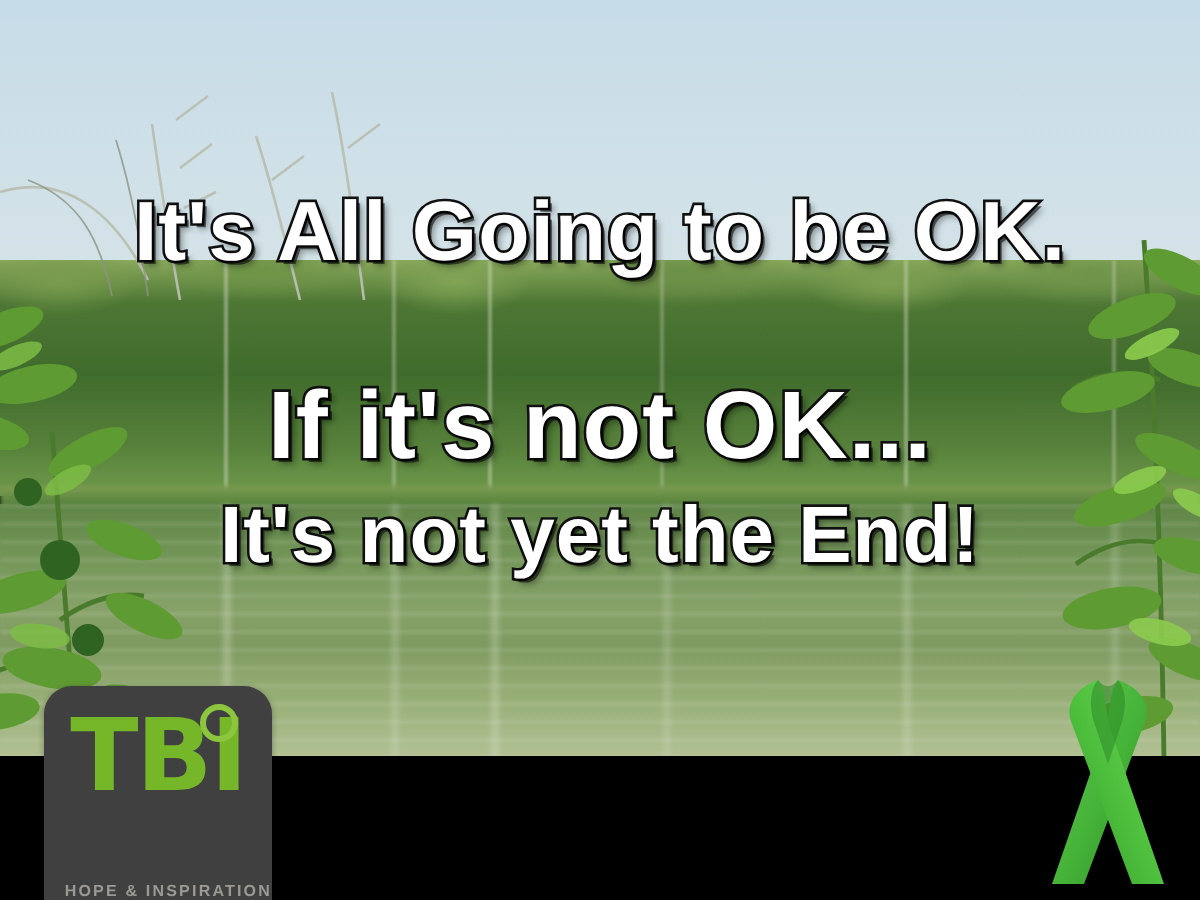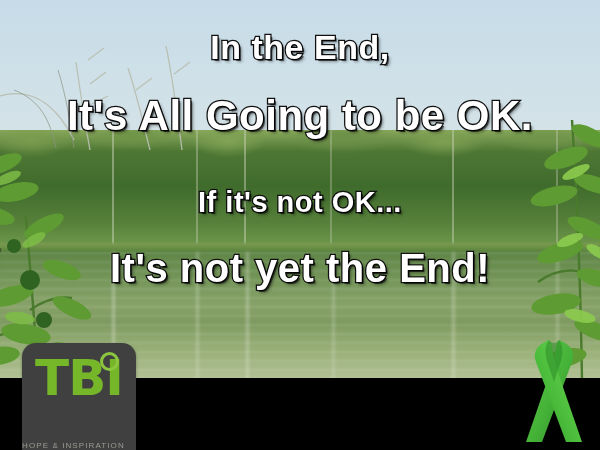--- a/index.html
+++ b/index.html
@@ -126,21 +126,21 @@
     white-space: nowrap;
     letter-spacing: .5px;
     -webkit-text-stroke: 2.6px #111111;
     paint-order: stroke fill;
     text-shadow:
       2px 2px 0 rgba(0,0,0,.55),
       3px 3px 3px rgba(0,0,0,.35);
   }
   .ln-1 { position: absolute; left: 0; right: 0; top: 28px;  font-size: 34px; }
   .ln-2 { position: absolute; left: 0; right: 0; top: 92px;  font-size: 42px; }
-  .ln-3 { position: absolute; left: 0; right: 0; top: 186px; font-size: 29px; }
+  .ln-3 { position: absolute; left: 0; right: 0; top: 186px; font-size: 48px; }
   .ln-4 { position: absolute; left: 0; right: 0; top: 246px; font-size: 40px; text-align: center; }
 
   
   .footer {
     position: absolute;
     left: 0; top: 378px; width: 600px; height: 72px;
     background: #000000;
   }
   .url {
     position: absolute;
@@ -177,25 +177,25 @@
     position: absolute;
     right: 17px; top: 9px;
     width: 13px; height: 13px;
     border: 3px solid #8cc63f;
     border-radius: 50%;
     background: transparent;
   }
   .logo-sub {
     position: absolute;
     left: 0; right: 0; bottom: 17px;
-    text-align: left;
+    text-align: right;
     color: #9a9a93;
     font-size: 8px;
     letter-spacing: 1.1px;
-    font-weight: normal;
+    font-weight: bold;
   }
 
   
   .ribbon {
     position: absolute;
     left: 518px; top: 338px;
     width: 72px; height: 106px;
   }
 </style>
 </head>
@@ -278,21 +278,20 @@
       <g fill="#8ccc4e" opacity=".9">
         <ellipse cx="66" cy="52" rx="15" ry="5" transform="rotate(-26 66 52)"></ellipse>
         <ellipse cx="60" cy="120" rx="14" ry="5" transform="rotate(-22 60 120)"></ellipse>
         <ellipse cx="70" cy="196" rx="16" ry="6" transform="rotate(14 70 196)"></ellipse>
         <ellipse cx="88" cy="132" rx="13" ry="5" transform="rotate(30 88 132)"></ellipse>
       </g>
     </svg>
   </div>
 
   <div class="lines">
-    <div class="ln ln-1">In the End,</div>
     <div class="ln ln-2">It's All Going to be OK.</div>
     <div class="ln ln-3">If it's not OK...</div>
     <div class="ln ln-4">It's not yet the End!</div>
   </div>
 
   <div class="footer"></div>
 
 
   <div class="logo">
     <div class="logo-mark">TBI</div>

